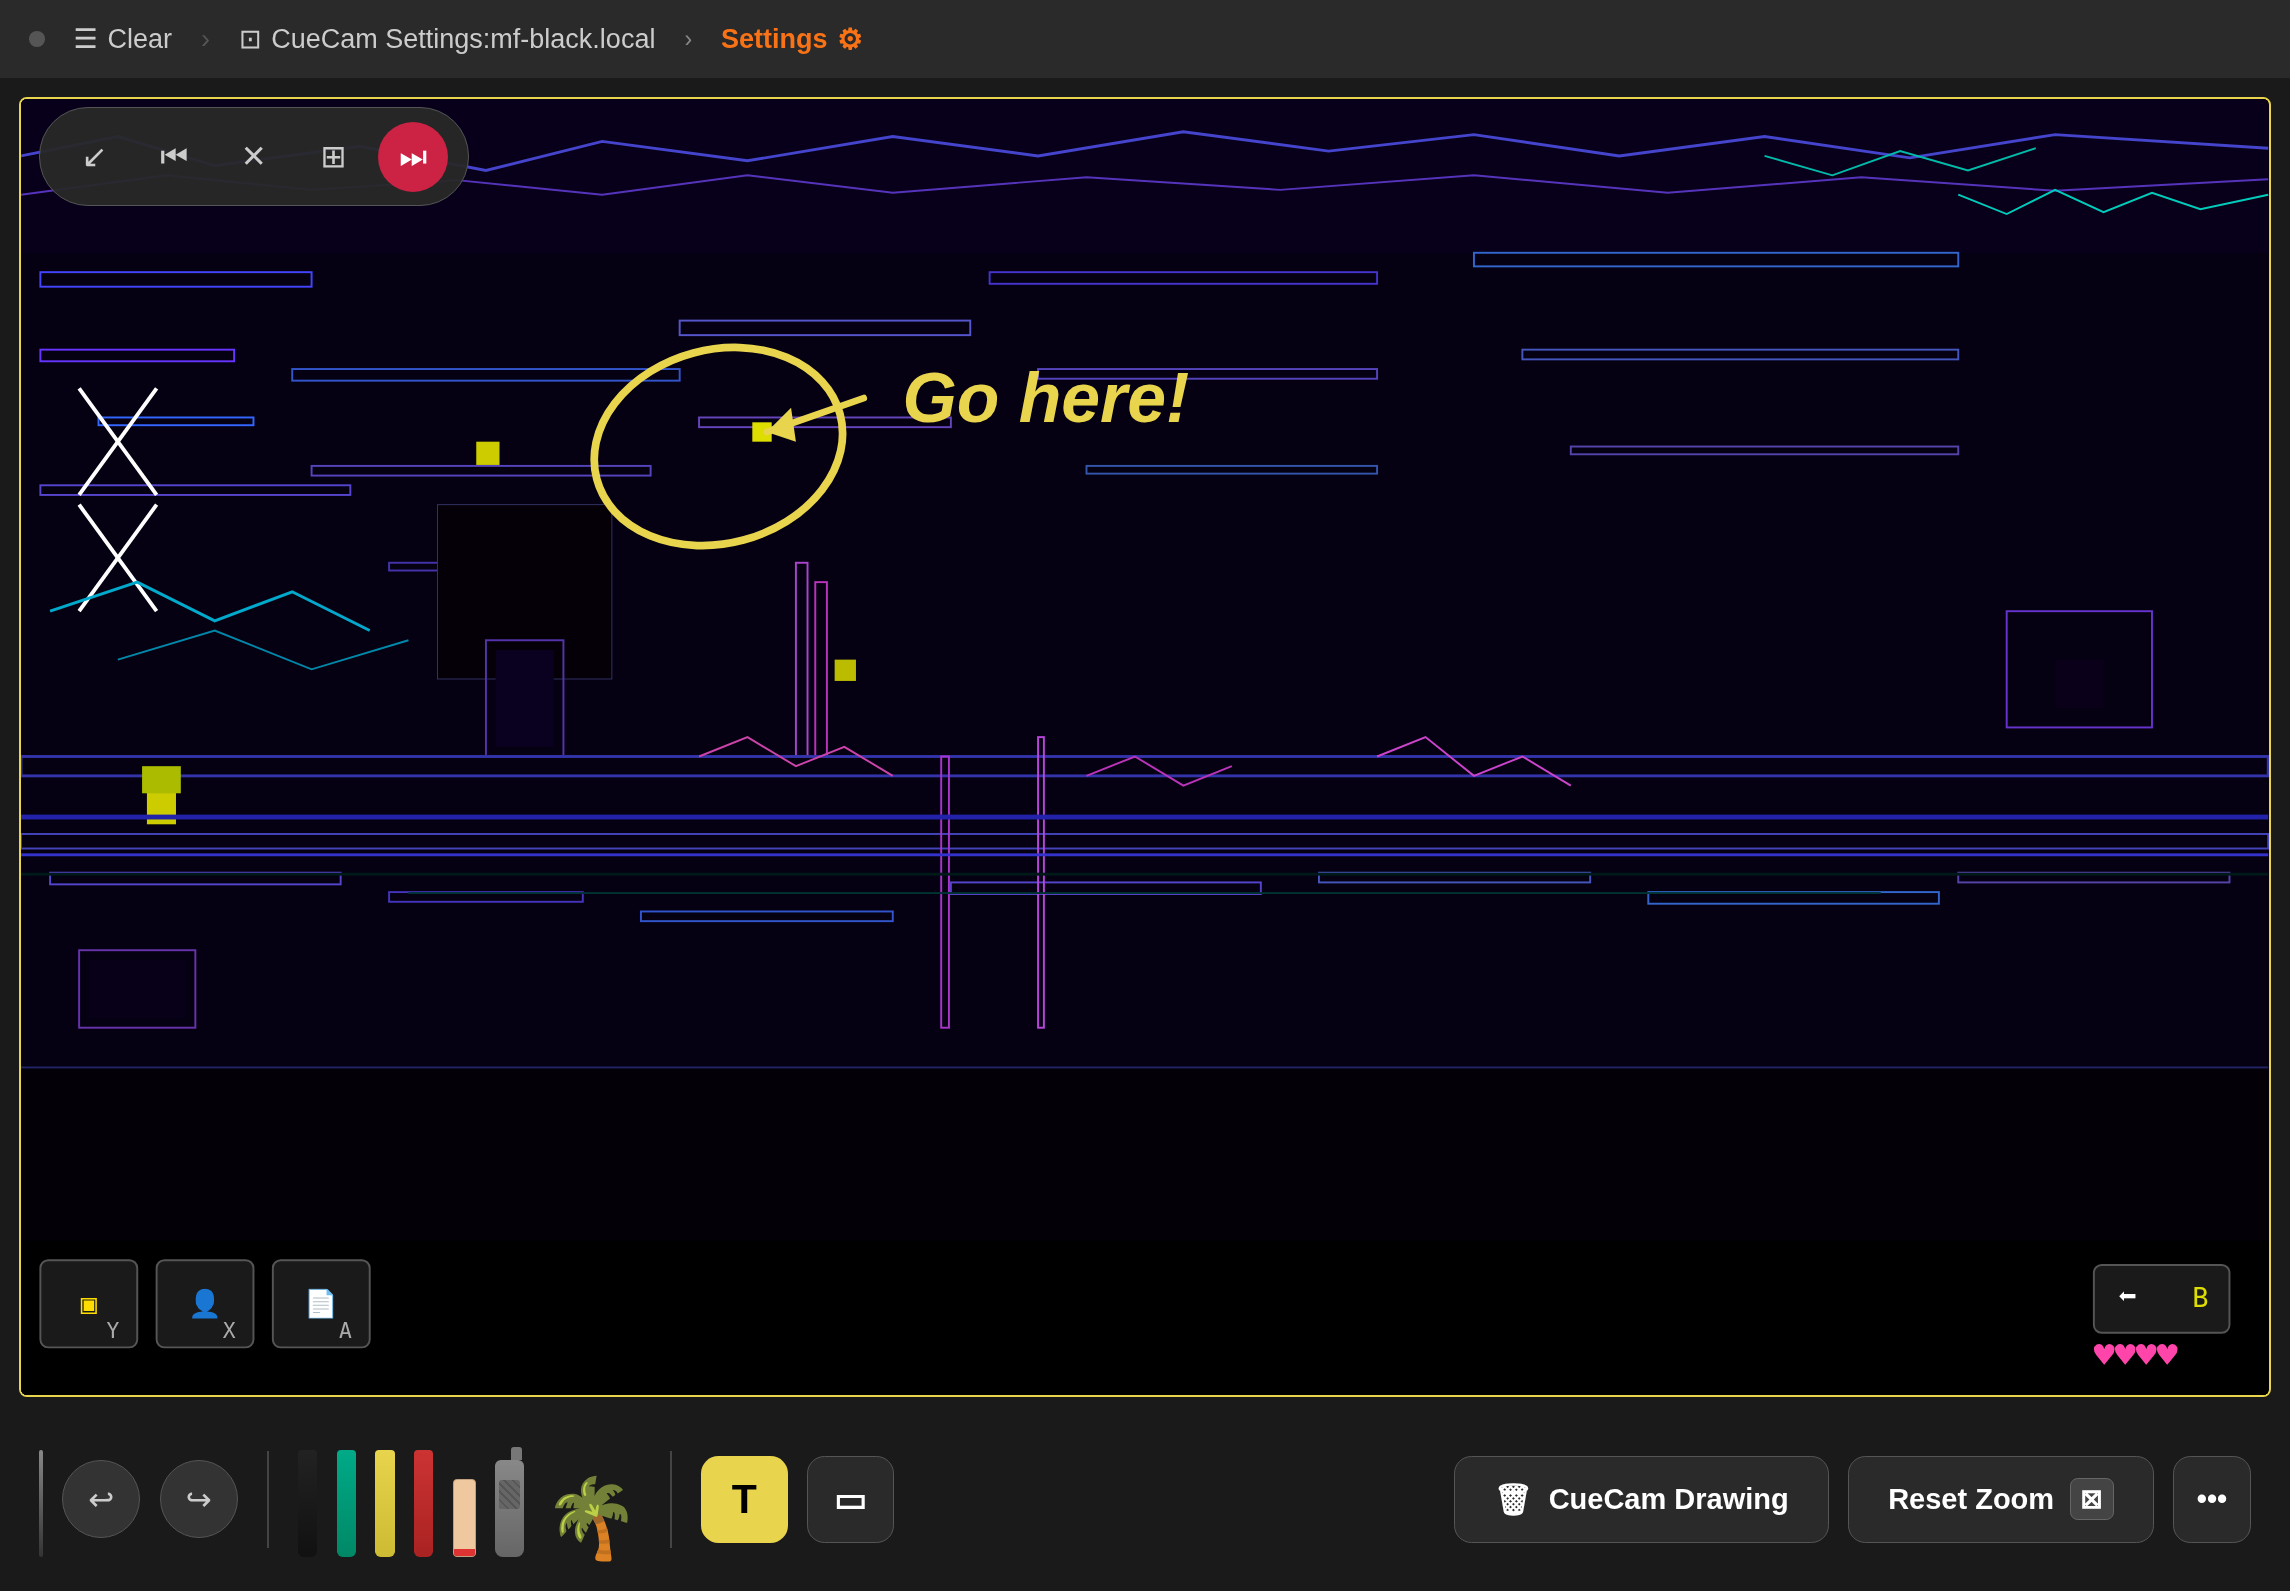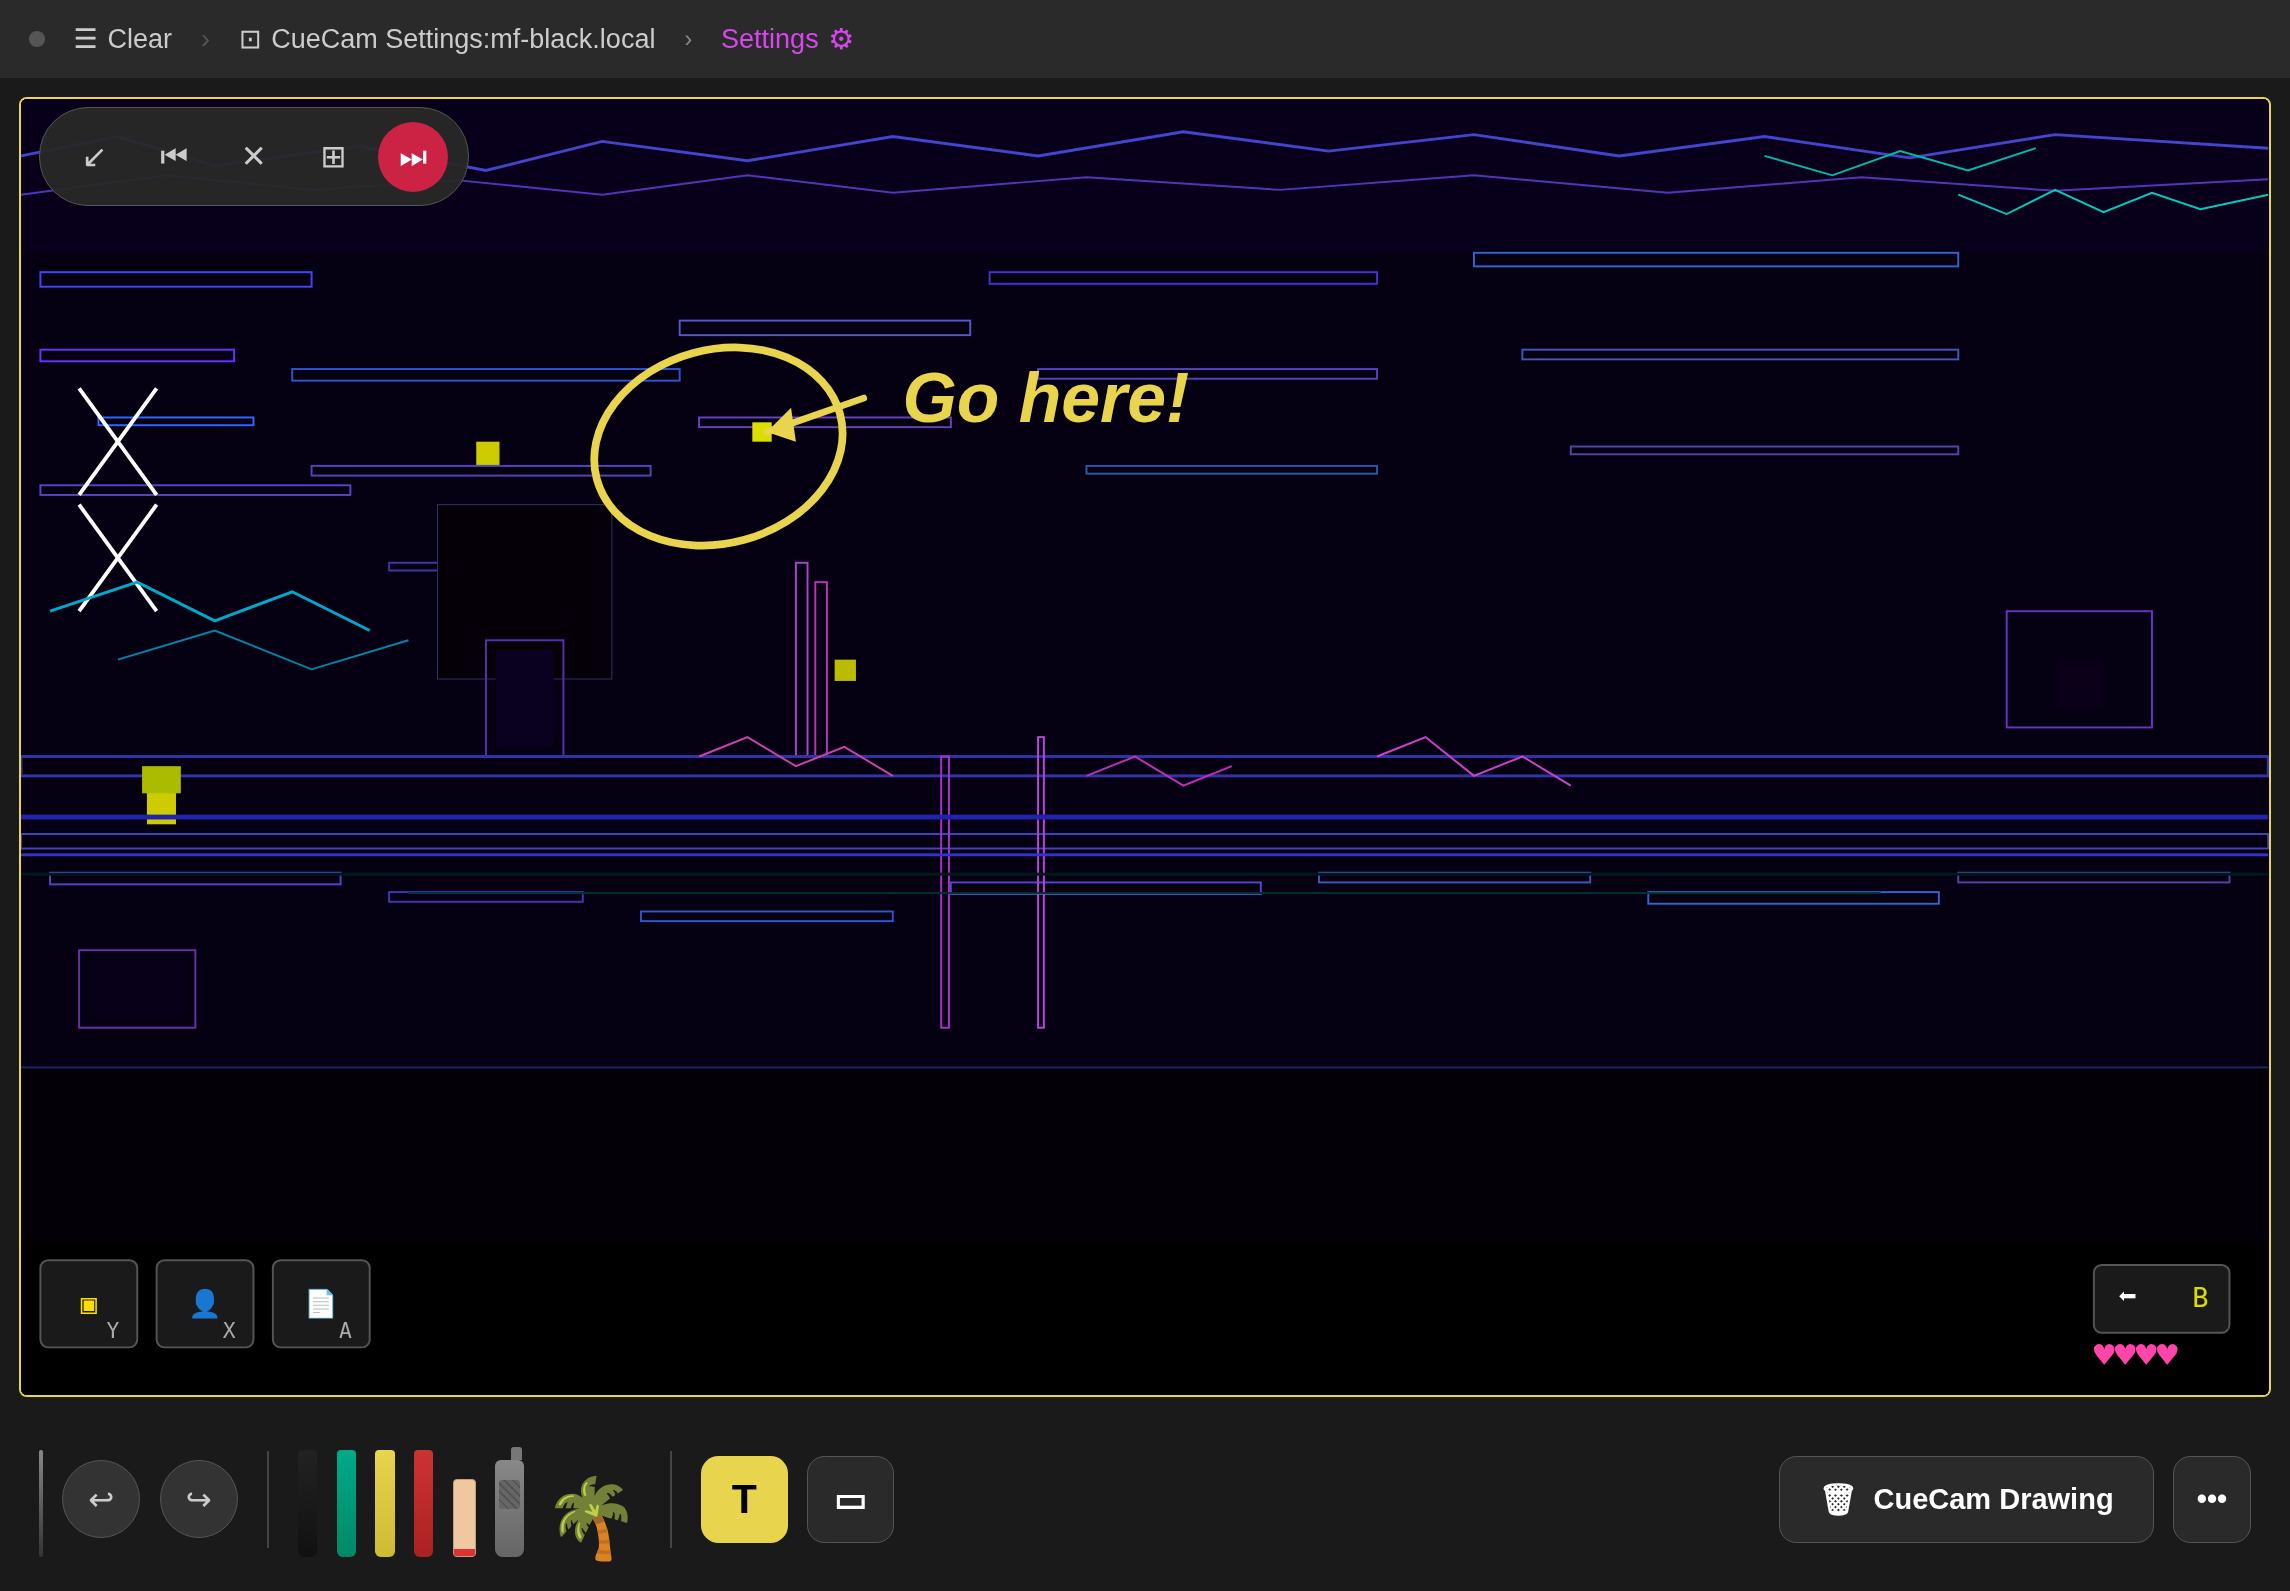--- a/index.html
+++ b/index.html
@@ -30,21 +30,21 @@
       border-radius: 50%;
     }
     .menu-item {
       display: flex; align-items: center; gap: 9.7px;
       color: #ccc;
       font-size: 27px;
       cursor: pointer;
     }
     .menu-item .icon { font-size: 27px; }
     .menu-separator { color: #555; font-size: 27px; }
-    .menu-item.active { color: #d946ef; }
+    .menu-item.active { color: #f97316; font-weight: bold; }
     .settings-icon { font-size: 29px; }
     .arrow-icon { color: #888; font-size: 23px; }
 
     
     .main-content {
       display: flex;
       flex-direction: column;
       width: 100%;
       height: calc(100% - 78px);
       background: #1a1a1a;
@@ -412,20 +412,24 @@
       <span style="font-size:35px;">▭</span>
     </button>
 
     <div class="spacer"></div>
 
     <button class="action-btn btn-clear">
       <span style="font-size:31px;">🗑</span>
       <span>CueCam Drawing</span>
     </button>
 
+    <button class="action-btn btn-reset-zoom">
+      <span>Reset Zoom</span>
+      <span style="font-size:27px; background:#444; padding:3.9px 9.7px; border-radius:7.8px; border:1px solid #666;">⊠</span>
+    </button>
 
     <button class="action-btn btn-more">
       <span>•••</span>
     </button>
 
   </div>
 
 </div>
 
 

